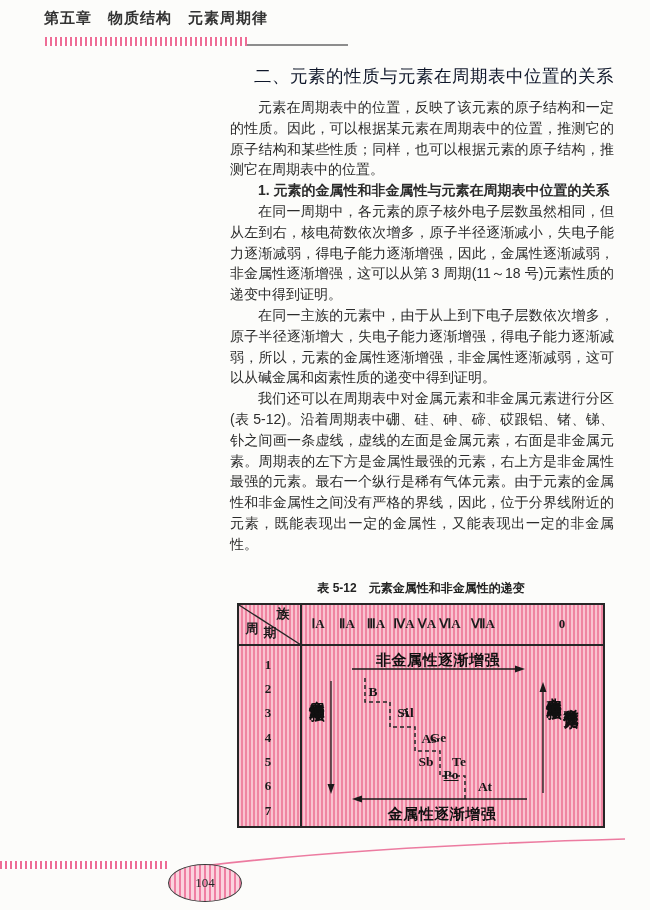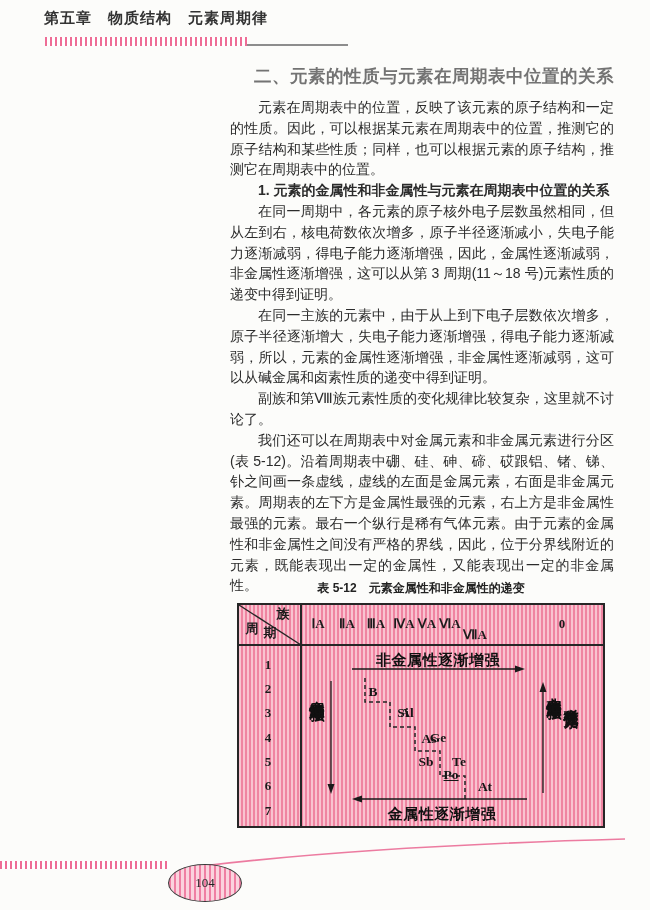--- a/index.html
+++ b/index.html
@@ -22,21 +22,21 @@
     background:repeating-linear-gradient(to right,#ee6d96 0 2.5px,#ffffff 2.5px 5px);
   }
   .header-thin-line{
     position:absolute;left:247px;top:44px;width:101px;height:1.5px;
     background:#8d8d8d;
   }
   
   .section-title{
     position:absolute;left:230px;top:64px;width:384px;
     text-align:right;
-    font-size:17.5px;font-weight:bold;color:#737373;
+    font-size:17.5px;font-weight:normal;color:#0f172a;
     letter-spacing:0.5px;
   }
   
   .body-text{
     position:absolute;left:230px;top:97px;width:384px;
     font-size:14px;line-height:20.8px;text-align:justify;
   }
   .body-text p{margin:0;text-indent:2em;}
   .body-text p.para-heading{font-weight:bold;}
   
@@ -101,21 +101,20 @@
   <div class="header-stripe-bar"></div>
   <div class="header-thin-line"></div>
 
   <div class="section-title">二、元素的性质与元素在周期表中位置的关系</div>
 
   <div class="body-text">
     <p>元素在周期表中的位置，反映了该元素的原子结构和一定的性质。因此，可以根据某元素在周期表中的位置，推测它的原子结构和某些性质；同样，也可以根据元素的原子结构，推测它在周期表中的位置。</p>
     <p class="para-heading">1. 元素的金属性和非金属性与元素在周期表中位置的关系</p>
     <p>在同一周期中，各元素的原子核外电子层数虽然相同，但从左到右，核电荷数依次增多，原子半径逐渐减小，失电子能力逐渐减弱，得电子能力逐渐增强，因此，金属性逐渐减弱，非金属性逐渐增强，这可以从第 3 周期(11～18 号)元素性质的递变中得到证明。</p>
     <p>在同一主族的元素中，由于从上到下电子层数依次增多，原子半径逐渐增大，失电子能力逐渐增强，得电子能力逐渐减弱，所以，元素的金属性逐渐增强，非金属性逐渐减弱，这可以从碱金属和卤素性质的递变中得到证明。</p>
-    <p>副族和第Ⅷ族元素性质的变化规律比较复杂，这里就不讨论了。</p>
     <p>我们还可以在周期表中对金属元素和非金属元素进行分区(表 5-12)。沿着周期表中硼、硅、砷、碲、砹跟铝、锗、锑、钋之间画一条虚线，虚线的左面是金属元素，右面是非金属元素。周期表的左下方是金属性最强的元素，右上方是非金属性最强的元素。最右一个纵行是稀有气体元素。由于元素的金属性和非金属性之间没有严格的界线，因此，位于分界线附近的元素，既能表现出一定的金属性，又能表现出一定的非金属性。</p>
   </div>
 
   <div class="table-caption">表 5-12　元素金属性和非金属性的递变</div>
 
   <div class="trend-table">
     <svg width="368" height="225" viewBox="0 0 368 225">
 
       <rect x="1" y="1" width="366" height="223" fill="none" stroke="#262626" stroke-width="2"></rect>
 
@@ -144,21 +143,21 @@
     <span class="corner-char" style="left:15px;top:26px">周</span>
     <span class="corner-char" style="left:33px;top:30px">期</span>
 
     <div>
         <span class="tbl-label" style="left: 81px; top: 21px;">ⅠA</span>
         <span class="tbl-label" style="left: 110px; top: 21px;">ⅡA</span>
         <span class="tbl-label" style="left: 139px; top: 21px;">ⅢA</span>
         <span class="tbl-label" style="left: 167px; top: 21px;">ⅣA</span>
         <span class="tbl-label" style="left: 190px; top: 21px;">ⅤA</span>
         <span class="tbl-label" style="left: 213px; top: 21px;">ⅥA</span>
-        <span class="tbl-label" style="left: 238px; top: 21px; margin-top: 11px;">ⅦA</span>
+        <span class="tbl-label" style="left: 246px; top: 21px;">ⅦA</span>
         <span class="tbl-label" style="left: 325px; top: 21px;">0</span>
       </div>
     <div>
         <span class="tbl-label" style="left: 31px; top: 62px;">1</span>
         <span class="tbl-label" style="left: 31px; top: 86px;">2</span>
         <span class="tbl-label" style="left: 31px; top: 110px;">3</span>
         <span class="tbl-label" style="left: 31px; top: 135px;">4</span>
         <span class="tbl-label" style="left: 31px; top: 159px;">5</span>
         <span class="tbl-label" style="left: 31px; top: 183px;">6</span>
         <span class="tbl-label" style="left: 31px; top: 208px;">7</span>

